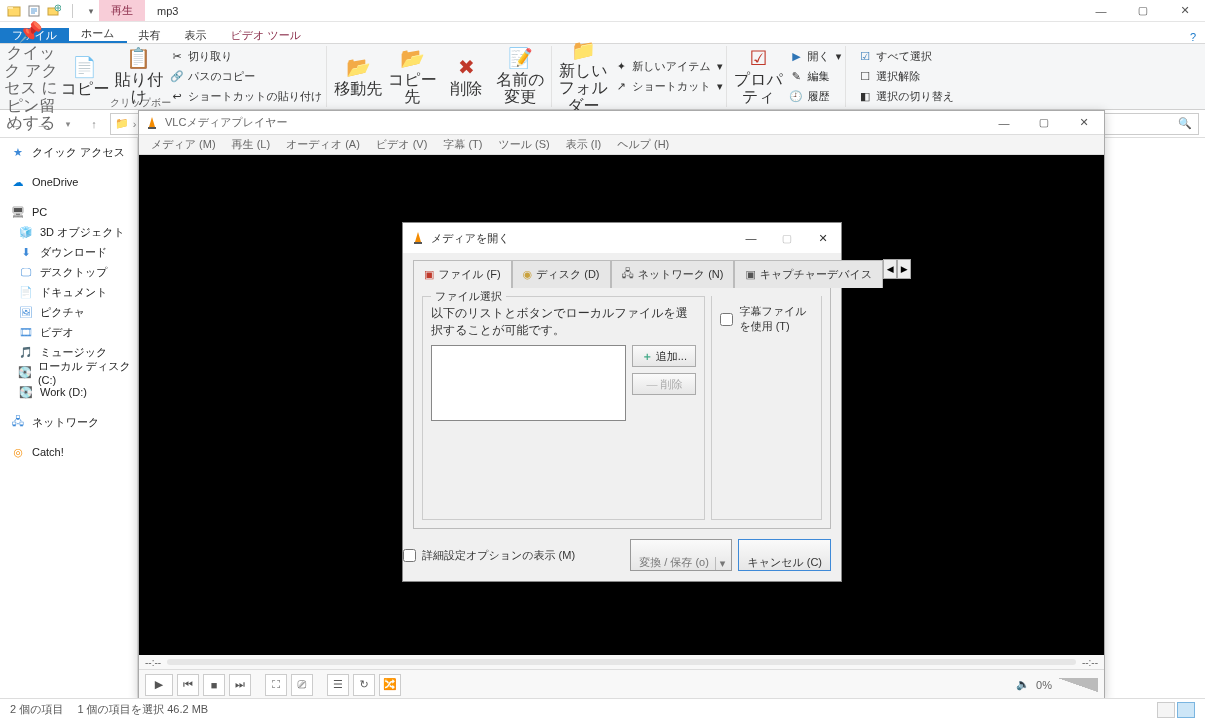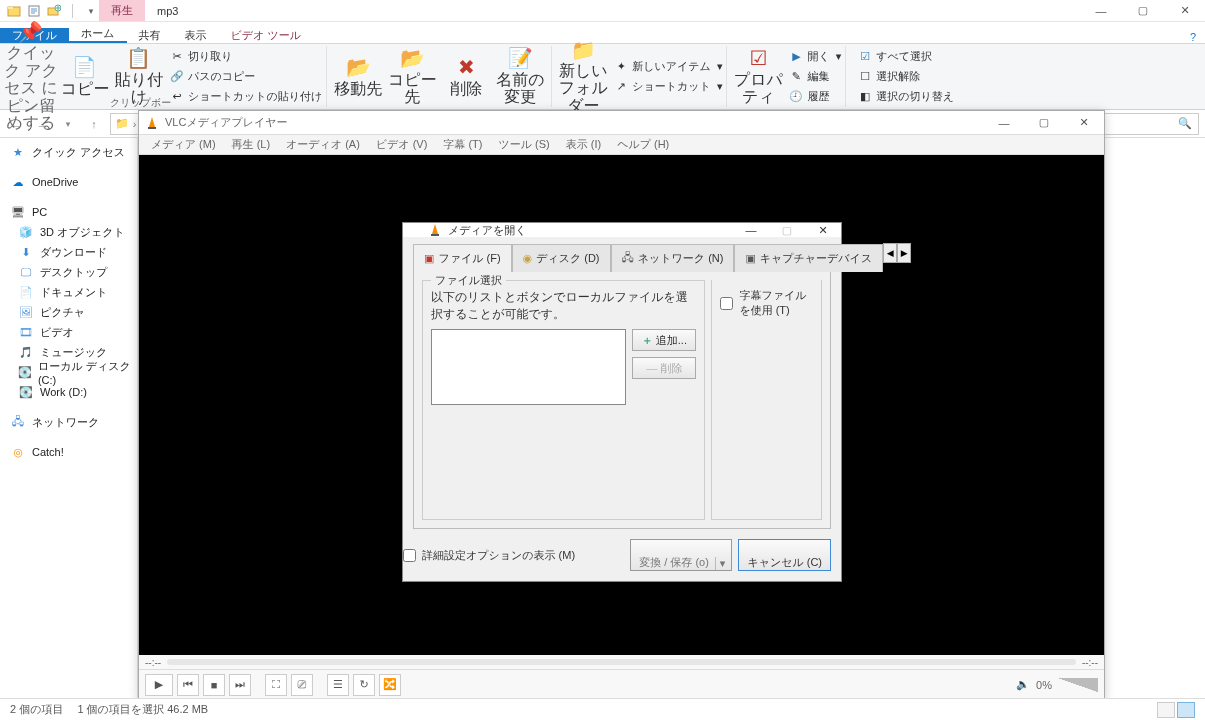--- a/index.html
+++ b/index.html
@@ -63,21 +63,21 @@
 .vlc-seek .bar { flex: 1; height: 6px; background: #e6e6e6; border-radius: 3px; }
 .vlc-ctrl { height: 30px; display: flex; align-items: center; gap: 4px; padding: 0 6px; background: #f8f8f8; border-top: 1px solid #ddd; }
 .vlc-ctrl .btn { width: 22px; height: 22px; border: 1px solid #ccc; background: #fff; display: flex; align-items: center; justify-content: center; color: #555; }
 .vlc-ctrl .btn.play { width: 28px; }
 .vlc-ctrl .sep { width: 6px; }
 .vlc-ctrl .vol { margin-left: auto; display: flex; align-items: center; gap: 6px; color: #666; font-size: 10px; }
 .vlc-ctrl .vol .tri { width: 40px; height: 14px; background: linear-gradient(to top right, transparent 49%, #bbb 50%); }
 
 
 .dlg { position: absolute; left: 402px; top: 222px; width: 440px; height: 360px; background: #f0f0f0; border: 1px solid #888; box-shadow: 0 4px 18px rgba(0,0,0,.35); display: flex; flex-direction: column; z-index: 50; }
-.dlg-title { height: 14px; background: #fff; display: flex; align-items: center; padding-left: 25px; color: #333; justify-content: space-between; }
+.dlg-title { height: 30px; background: #fff; display: flex; align-items: center; padding-left: 8px; color: #333; justify-content: space-between; }
 .dlg-title .cone { width: 14px; height: 14px; margin-right: 6px; }
 .dlg-title .wc { margin-left: auto; display: flex; }
 .dlg-title .wc div { width: 36px; height: 26px; display: flex; align-items: center; justify-content: center; color: #333; }
 .dlg-tabs { display: flex; background: #f0f0f0; padding: 6px 10px 0 10px; gap: 0; position: relative; }
 .dlg-tabs .dtab { display: flex; align-items: center; gap: 4px; padding: 4px 10px; border: 1px solid #bbb; border-bottom: none; background: #f0f0f0; color: #333; font-size: 11px; position: relative; top: 1px; white-space: nowrap; }
 .dlg-tabs .dtab.active { background: #f0f0f0; z-index: 2; }
 .dlg-tabs .dtab:not(.active) { background: #e6e6e6; }
 .dlg-tabs .scroll { display: flex; margin-left: auto; }
 .dlg-tabs .scroll div { width: 14px; height: 20px; border: 1px solid #aaa; display: flex; align-items: center; justify-content: center; background: #eee; font-size: 9px; }
 .dlg-body { flex: 1; border: 1px solid #bbb; margin: 0 10px 10px 10px; background: #f0f0f0; padding: 8px; display: flex; flex-direction: row; gap: 6px; }

